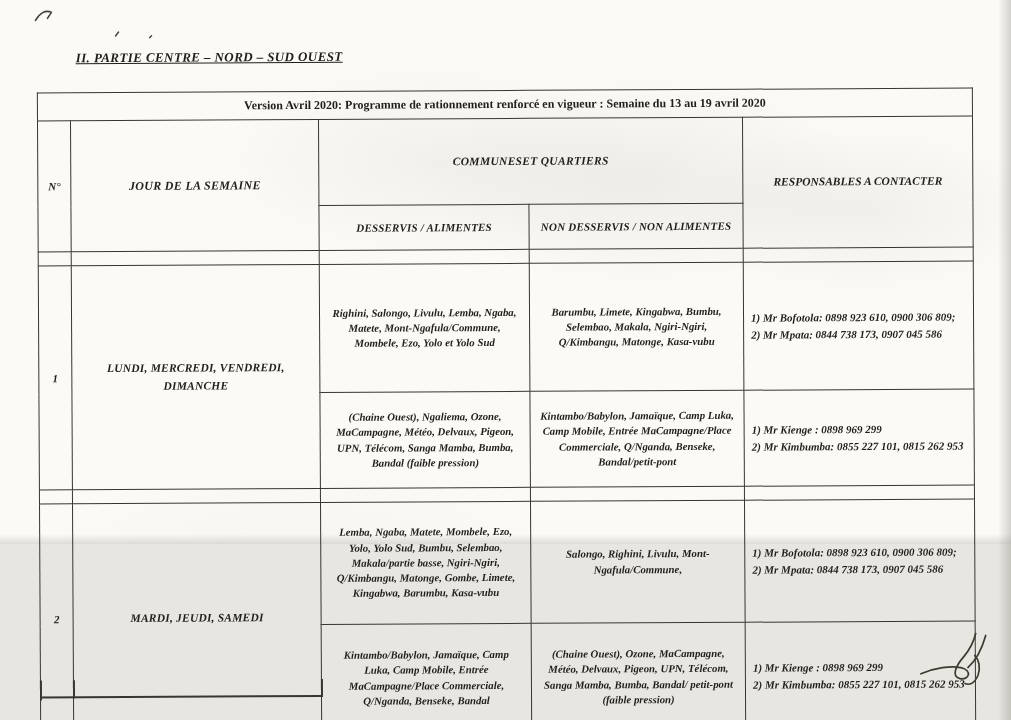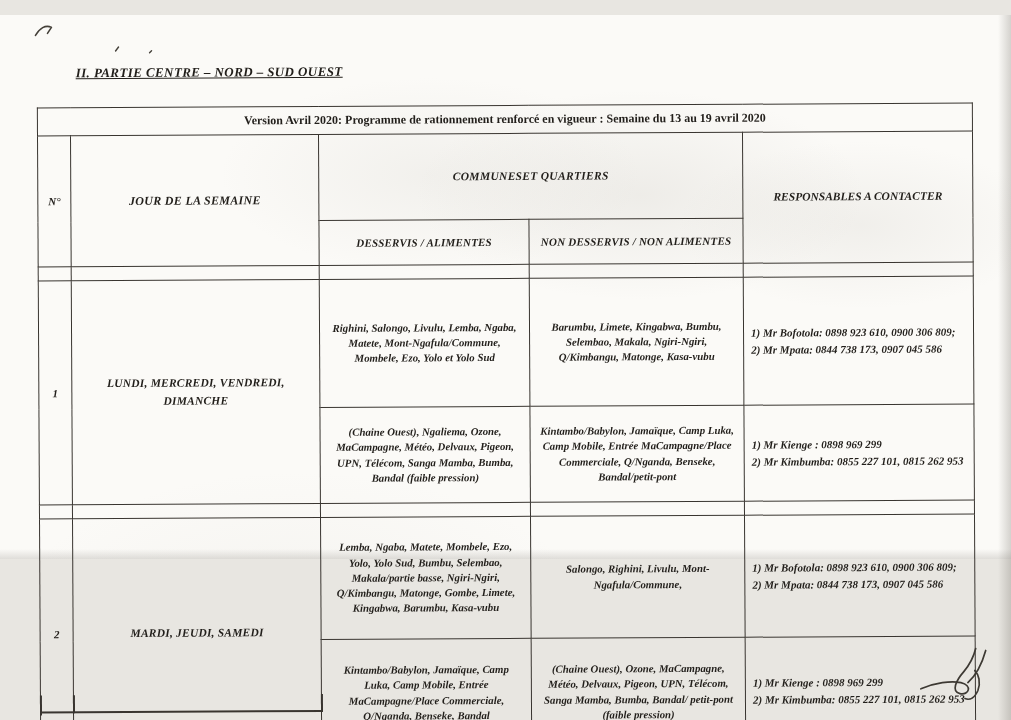--- a/index.html
+++ b/index.html
@@ -2,21 +2,21 @@
 <html><head>
 <meta charset="utf-8">
 <style>
   html,body{margin:0;padding:0;}
   body{
     width:1011px;height:720px;overflow:hidden;
     background:#e8e6e1;
     font-family:"Liberation Serif",serif;
   }
   .page{
-    position:absolute;left:0;top:15px;width:1011px;height:544px;
+    position:absolute;left:0;top:0;width:1011px;height:544px;
     background:
       radial-gradient(ellipse 320px 150px at 640px 180px, rgba(185,181,172,.20), transparent 70%),
       radial-gradient(ellipse 260px 120px at 860px 210px, rgba(185,181,172,.16), transparent 70%),
       radial-gradient(ellipse 300px 140px at 430px 160px, rgba(185,181,172,.14), transparent 70%),
       radial-gradient(ellipse 420px 220px at 300px 610px, rgba(196,192,184,.12), transparent 70%),
       #fbfaf7;
   }
   .edge-right{position:absolute;right:0;top:0;width:13px;height:720px;
     background:linear-gradient(to right, rgba(0,0,0,0), rgba(110,105,97,.28));}
   .edge-bottom{position:absolute;left:0;bottom:0;width:1011px;height:10px;

